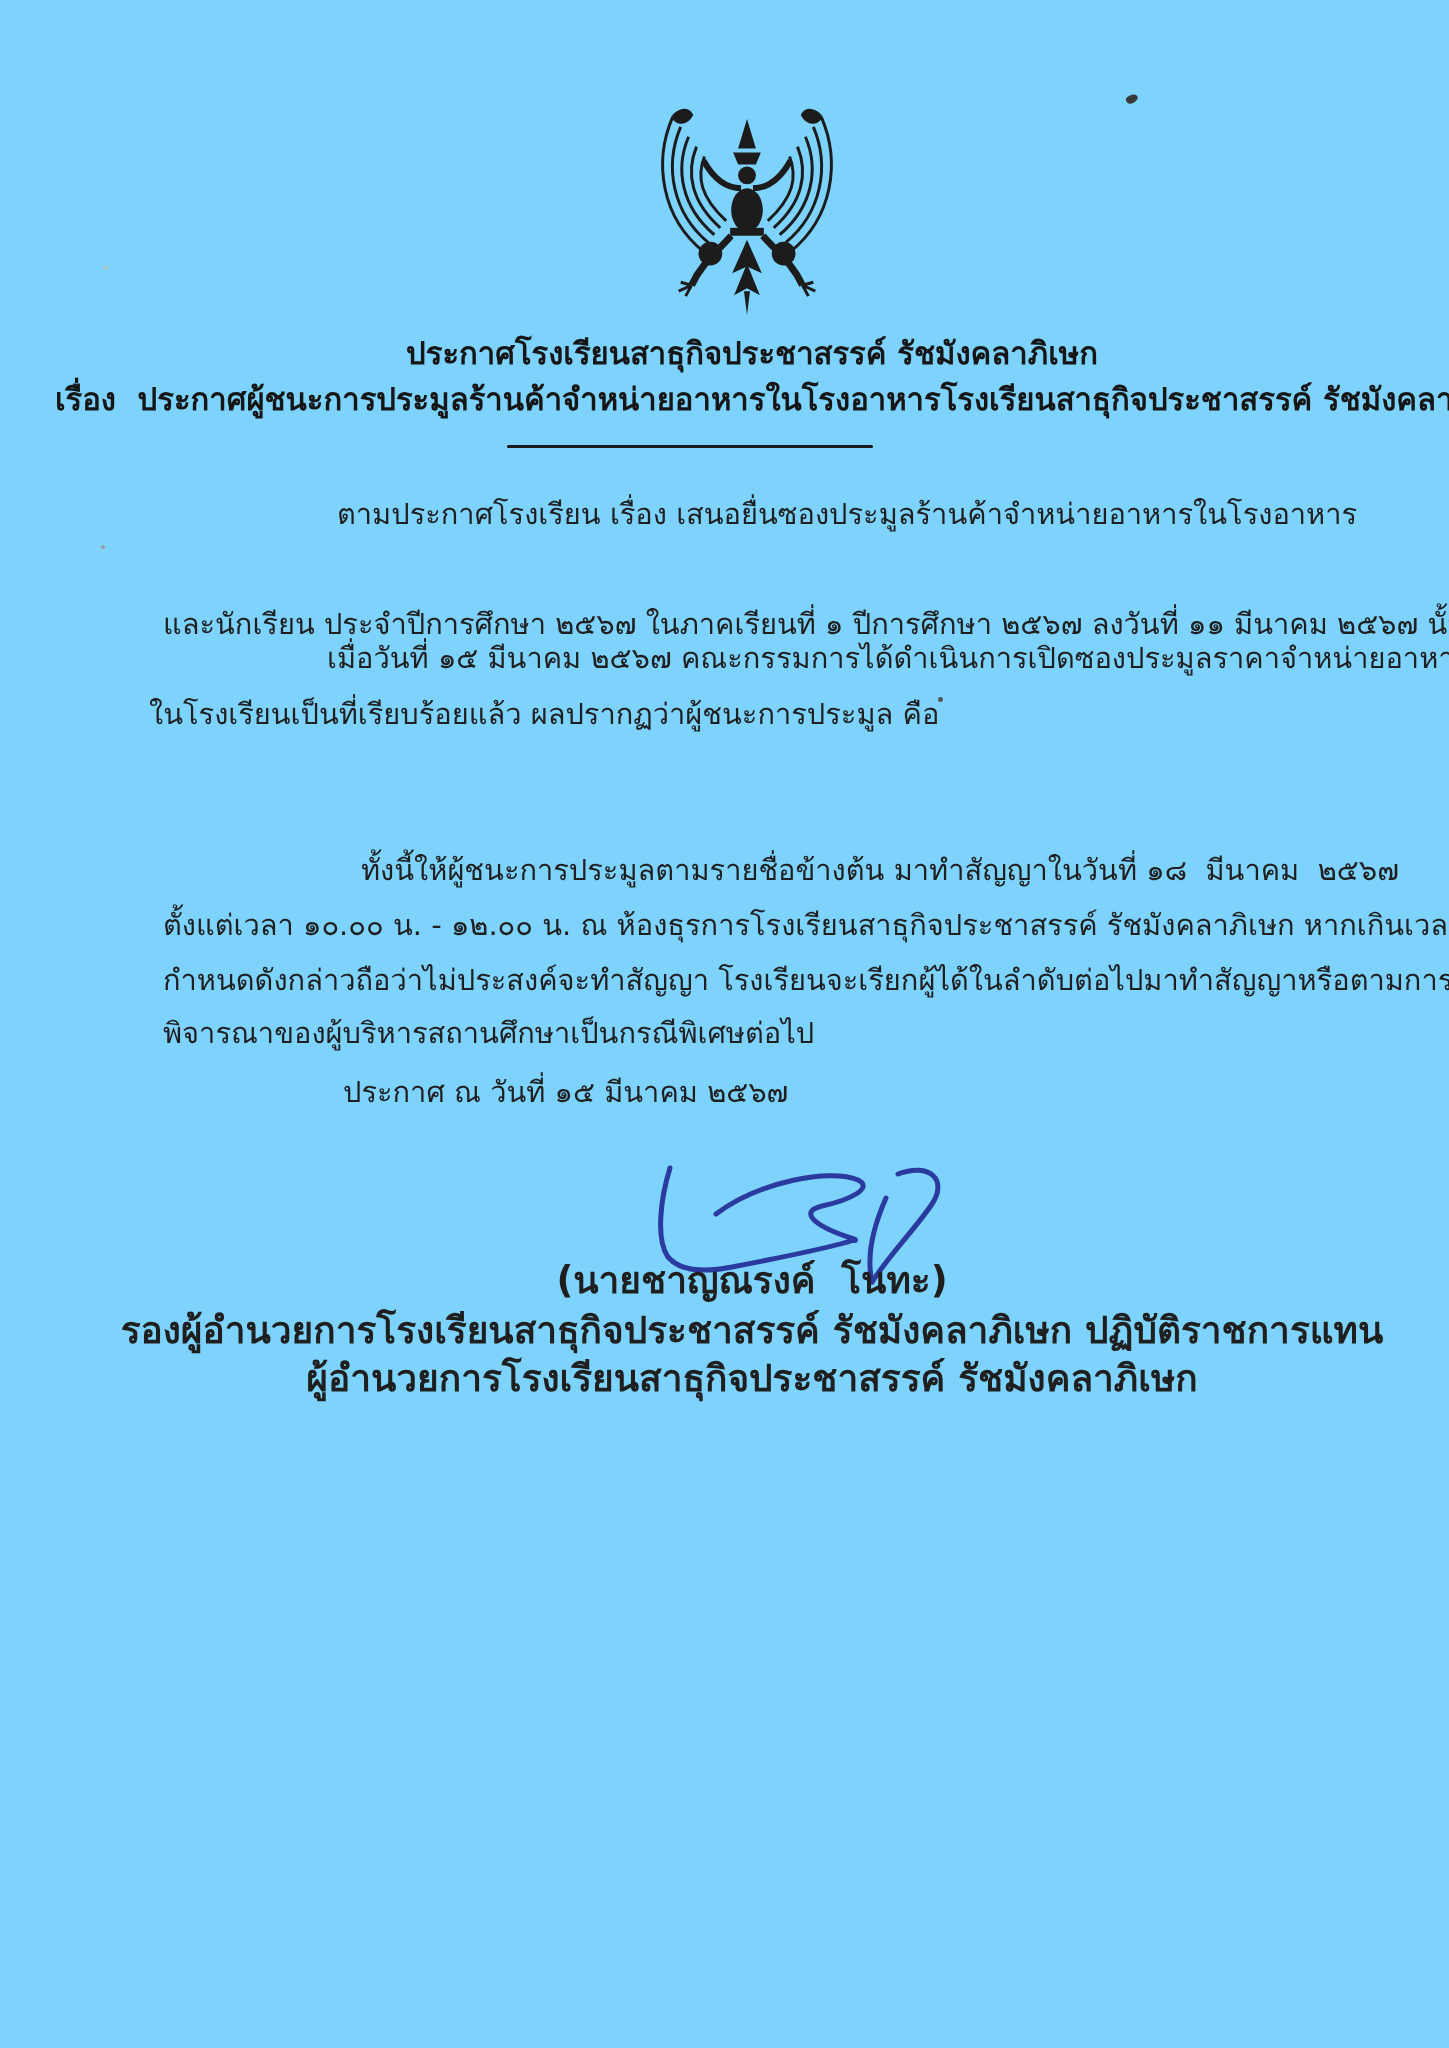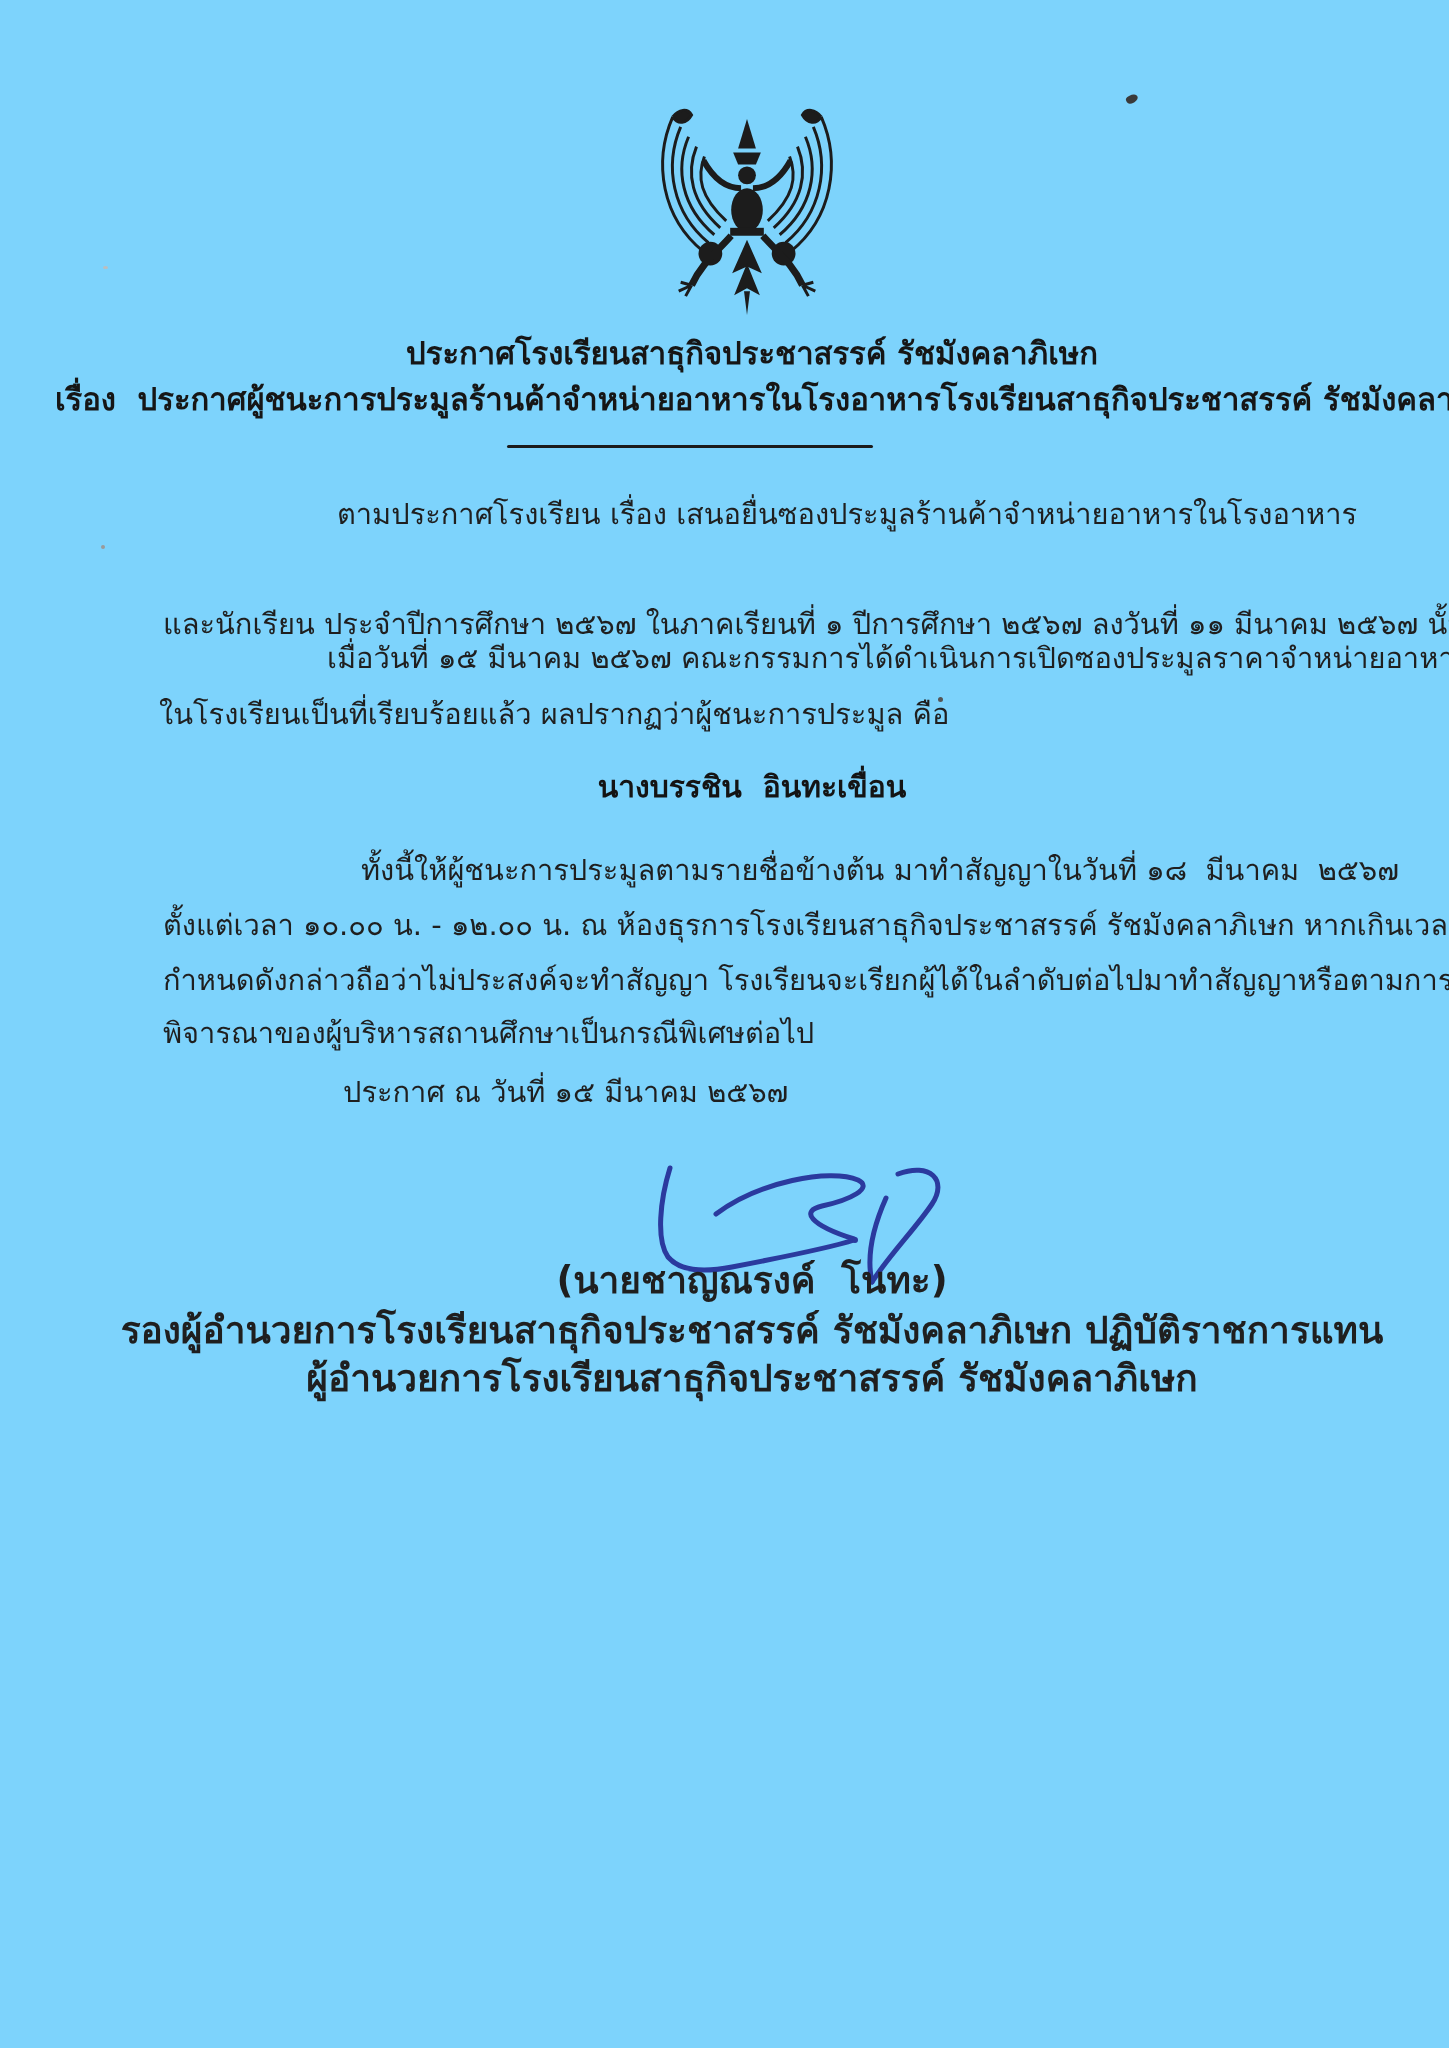--- a/index.html
+++ b/index.html
@@ -105,23 +105,22 @@
   <div class="centered title" style="top:328px;">ประกาศโรงเรียนสาธุกิจประชาสรรค์ รัชมังคลาภิเษก</div>
 
   <div class="centered title" style="top:374px;">เรื่อง  ประกาศผู้ชนะการประมูลร้านค้าจำหน่ายอาหารในโรงอาหารโรงเรียนสาธุกิจประชาสรรค์ รัชมังคลาภิเษก</div>
 
   <div class="divider"></div>
 
   <div class="line" style="left:337px;top:494px;">ตามประกาศโรงเรียน เรื่อง เสนอยื่นซองประมูลร้านค้าจำหน่ายอาหารในโรงอาหาร</div>
   <div class="line" style="left:163px;top:604px;">และนักเรียน ประจำปีการศึกษา ๒๕๖๗ ในภาคเรียนที่ ๑ ปีการศึกษา ๒๕๖๗ ลงวันที่ ๑๑ มีนาคม ๒๕๖๗ นั้น</div>
 
   <div class="line" style="left:327px;top:638px;">เมื่อวันที่ ๑๕ มีนาคม ๒๕๖๗ คณะกรรมการได้ดำเนินการเปิดซองประมูลราคาจำหน่ายอาหาร</div>
-  <div class="line" style="left:159px;top:694px;">ในโรงเรียนเป็นที่เรียบร้อยแล้ว ผลปรากฏว่าผู้ชนะการประมูล คือ</div>
+  <div class="line" style="left:149px;top:694px;">ในโรงเรียนเป็นที่เรียบร้อยแล้ว ผลปรากฏว่าผู้ชนะการประมูล คือ</div>
 
-  <div class="centered winner" style="top:763px;">นางบรรชิน  อินทะเขื่อน</div>
 
   <div class="line" style="left:337px;top:850px;margin-left:24px;">ทั้งนี้ให้ผู้ชนะการประมูลตามรายชื่อข้างต้น มาทำสัญญาในวันที่ ๑๘  มีนาคม  ๒๕๖๗</div>
   <div class="line" style="left:163px;top:905px;">ตั้งแต่เวลา ๑๐.๐๐ น. - ๑๒.๐๐ น. ณ ห้องธุรการโรงเรียนสาธุกิจประชาสรรค์ รัชมังคลาภิเษก หากเกินเวลา</div>
   <div class="line" style="left:163px;top:960px;">กำหนดดังกล่าวถือว่าไม่ประสงค์จะทำสัญญา โรงเรียนจะเรียกผู้ได้ในลำดับต่อไปมาทำสัญญาหรือตามการ</div>
   <div class="line" style="left:163px;top:1013px;">พิจารณาของผู้บริหารสถานศึกษาเป็นกรณีพิเศษต่อไป</div>
 
   <div class="line" style="left:343px;top:1072px;">ประกาศ ณ วันที่ ๑๕ มีนาคม ๒๕๖๗</div>
 
   <div class="abs" style="left:598px;top:1140px;width:365px;height:160px;">
     <svg width="365" height="160" viewBox="0 0 365 160" fill="none" stroke="#2b3a9e" stroke-width="5" stroke-linecap="round">

